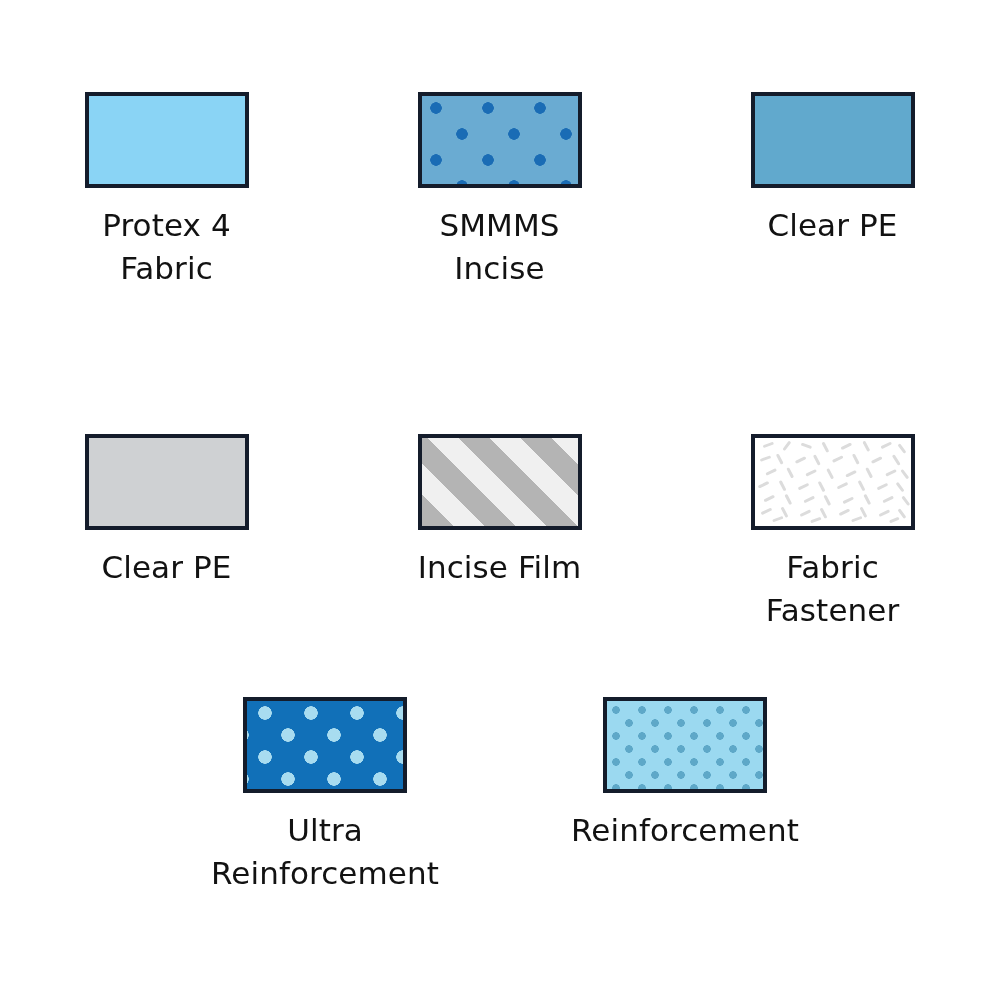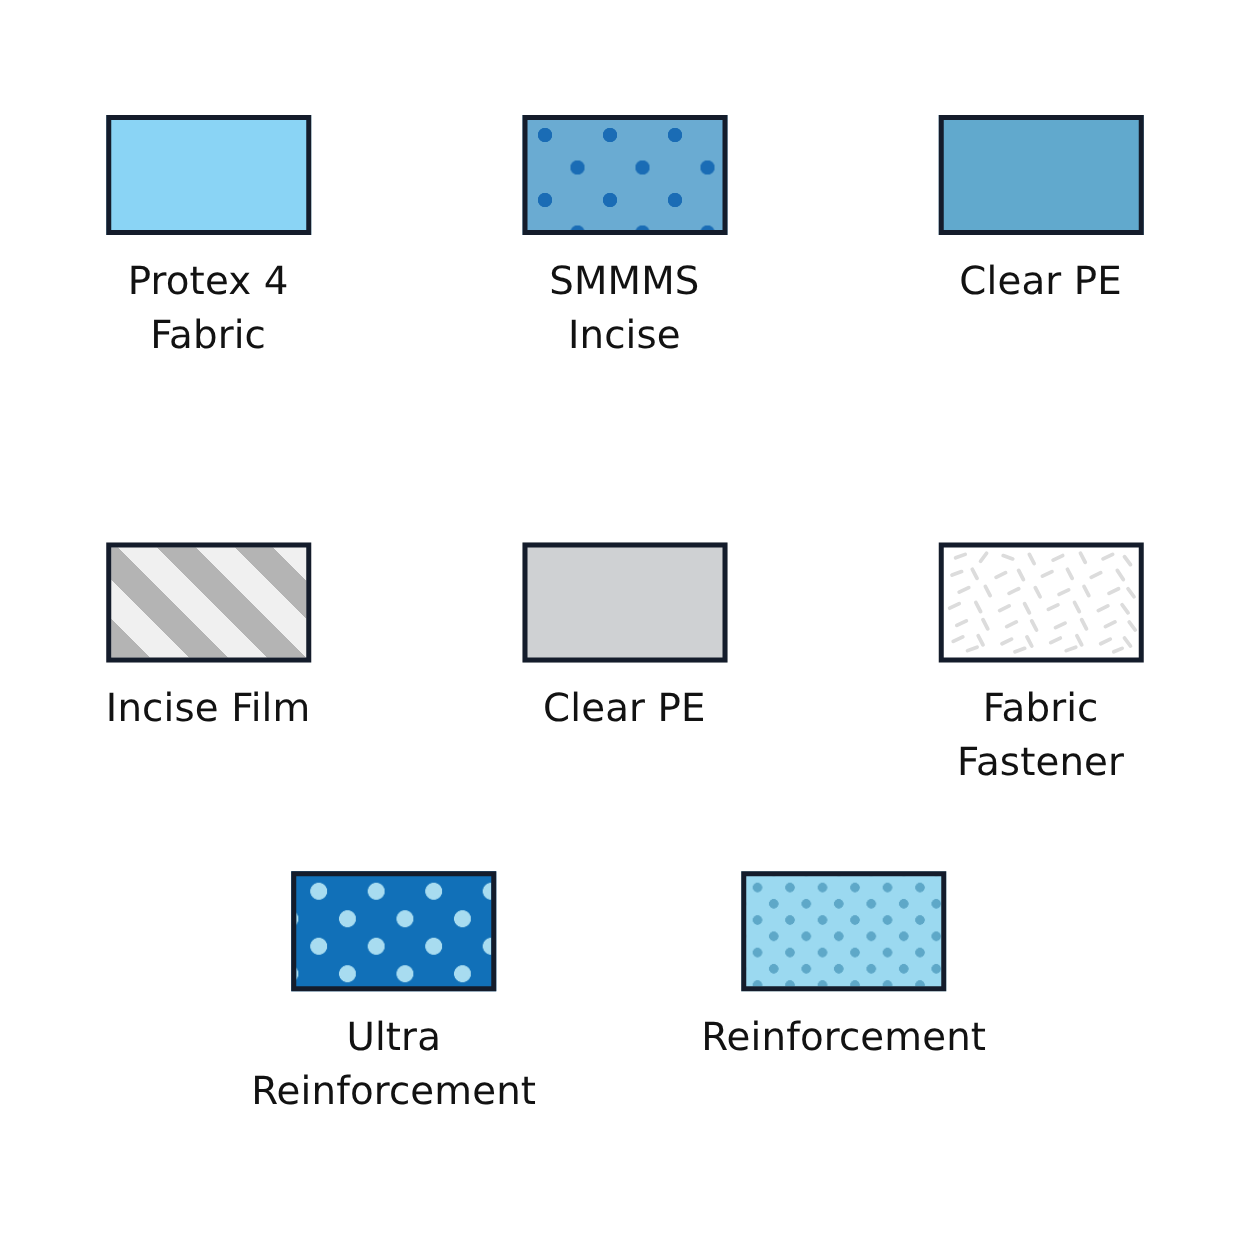--- a/index.html
+++ b/index.html
@@ -35,21 +35,21 @@
 
   .legend-cell {
     width: 333px;
     display: flex;
     flex-direction: column;
     align-items: center;
   }
 
   
   #row-3 .legend-cell { width: 360px; }
-  #row-3 { left: 135px; width: 730px; }
+  #row-3 { left: 135px; width: 730px; justify-content: flex-end; }
 
   .swatch {
     width: 164px;
     height: 96px;
     border: 4px solid #141c2b;
     box-sizing: border-box;
     position: relative;
     overflow: hidden;
     background: #ffffff;
   }
@@ -143,27 +143,27 @@
     <div class="legend-cell">
       <div class="swatch fill-bluepe"></div>
       <div class="swatch-label">Clear PE</div>
     </div>
 
   </div>
 
   <div class="legend-row" id="row-2">
 
     <div class="legend-cell">
+      <div class="swatch fill-clearpe"></div>
+      <div class="swatch-label">Clear PE</div>
+    </div>
+
+    <div class="legend-cell">
       <div class="swatch fill-incise"></div>
       <div class="swatch-label">Incise Film</div>
-    </div>
-
-    <div class="legend-cell">
-      <div class="swatch fill-clearpe"></div>
-      <div class="swatch-label">Clear PE</div>
     </div>
 
     <div class="legend-cell">
       <div class="swatch fill-fastener">
         <svg viewBox="0 0 164 96" preserveAspectRatio="none">
           <g stroke="#dcdcdc" stroke-width="3.2" stroke-linecap="round">
             <line x1="10" y1="9" x2="18" y2="6"></line>
             <line x1="31" y1="12" x2="36" y2="5"></line>
             <line x1="50" y1="7" x2="58" y2="10"></line>
             <line x1="72" y1="6" x2="76" y2="14"></line>

